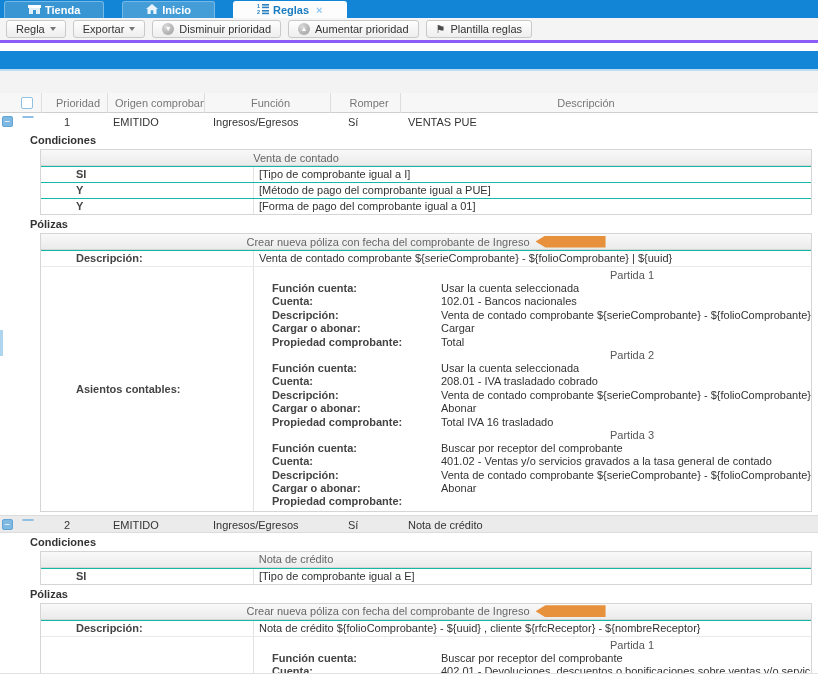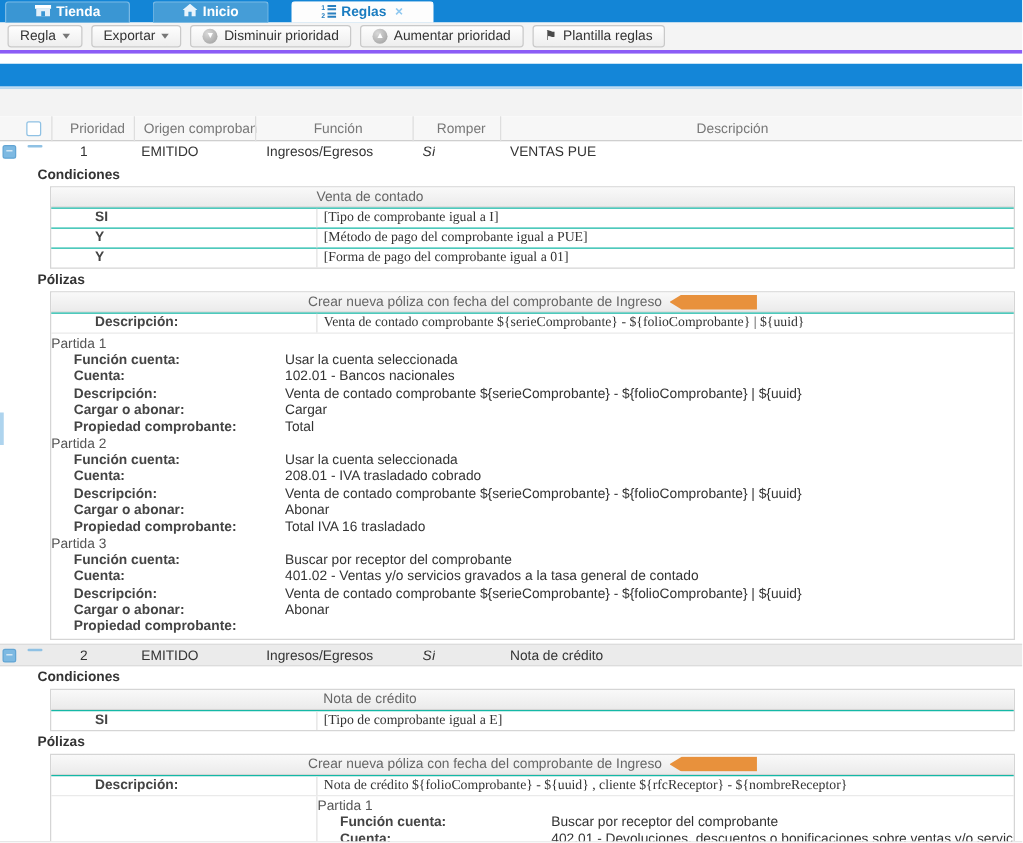--- a/index.html
+++ b/index.html
@@ -40,38 +40,38 @@
   .checkbox.checked::after { content:"✓"; position:absolute; left:1px; top:-2px; color:#2e7fb8; font-size:11px; font-weight:bold; }
   .expander { width:11px; height:11px; background:#7db9e2; border:1px solid #62a5d4; border-radius:2px; color:#fff; font-size:10px; line-height:9px; text-align:center; display:inline-block; }
   .rule-row { height:18px; position:relative; line-height:18px; }
   .rule-row.selected { background:#ebebeb; border-top:1px solid #dcdcdc; border-bottom:1px solid #dcdcdc; }
   .rc { position:absolute; top:0; height:18px; white-space:nowrap; overflow:hidden; }
   .rc.exp { left:2px; top:3px; height:auto; }
   .rc.chk { left:22px; top:3px; height:auto; }
   .rc.prio { left:42px; width:50px; text-align:center; }
   .rc.orig { left:113px; }
   .rc.func { left:213px; }
-  .rc.romp { left:338px;font-style:italic; }
+  .rc.romp { left:348px; }
   .rc.desc { left:408px; }
   
   .sec-label { margin:3px 0 0 30px; height:13px; line-height:13px; font-weight:bold; color:#333; }
   .dtable { margin:2px 6px 3px 40px; width:772px; border:1px solid #d5d5d5; background:#fff; }
   .dt-head { height:16px; line-height:16px; background:linear-gradient(#f9f9f9,#ebebeb); border-bottom:1px solid #d5d5d5; color:#666; display:flex; align-items:center; }
   .dt-head .title-cond { width:510px; text-align:center; }
   .dt-head .title-pol  { flex:1; display:flex; justify-content:center; align-items:center; gap:6px; }
   .orange-arrow { width:70px; height:12px; background:#e8913c; display:inline-block;
     clip-path:polygon(0 50%, 14% 0, 100% 0, 100% 100%, 14% 100%); }
   .drow { display:flex; min-height:15px; line-height:15px; border-top:1px solid #14b8a6; }
   .drow:first-of-type { border-top:none; }
   .drow .k { width:213px; padding-left:35px; font-weight:bold; color:#444; border-right:1px solid #e2e2e2; white-space:nowrap; overflow:hidden; }
-  .drow .v { flex:1; padding-left:5px; color:#333; white-space:nowrap; overflow:hidden;font-family:Liberation Serif, serif; }
+  .drow .v { flex:1; padding-left:5px; color:#333; white-space:nowrap; overflow:hidden; }
   .arow { display:flex; border-top:1px solid #eaeaea; }
   .arow .k { width:213px; padding-left:35px; font-weight:bold; color:#444; border-right:1px solid #e2e2e2; display:flex; align-items:center; }
   .arow .v { flex:1; padding:2px 0 2px 0; overflow:hidden; }
-  .partida-title { width:400px; text-align:left; color:#555; height:13px; line-height:13px; }
+  .partida-title { width:400px; text-align:right; color:#555; height:13px; line-height:13px; }
   .prow { display:flex; height:13.4px; line-height:13.4px; }
   .prow .pk { width:187px; padding-left:18px; font-weight:bold; color:#444; white-space:nowrap; overflow:hidden; }
   .prow .pv { flex:1; white-space:nowrap; overflow:hidden; color:#333; }
   .edge-strip { position:absolute; left:0; top:330px; width:3px; height:26px; background:#aed4ee; }
 </style>
 </head>
 <body>
 
 <div class="app">
 
@@ -181,20 +181,21 @@
       <div class="title-pol">
         <span>Crear nueva póliza con fecha del comprobante de Ingreso</span>
         <span class="orange-arrow"></span>
       </div>
     </div>
     <div class="drow">
       <div class="k">Descripción:</div>
       <div class="v">Venta de contado comprobante ${serieComprobante} - ${folioComprobante} | ${uuid}</div>
     </div>
     <div class="arow">
+      <div class="k">Asientos contables:</div>
       <div class="v">
 
         <div class="partida-title">Partida 1</div>
         <div class="prow">
             <div class="pk">Función cuenta:</div>
             <div class="pv">Usar la cuenta seleccionada</div>
           </div>
         <div class="prow">
             <div class="pk">Cuenta:</div>
             <div class="pv">102.01 - Bancos nacionales</div>

